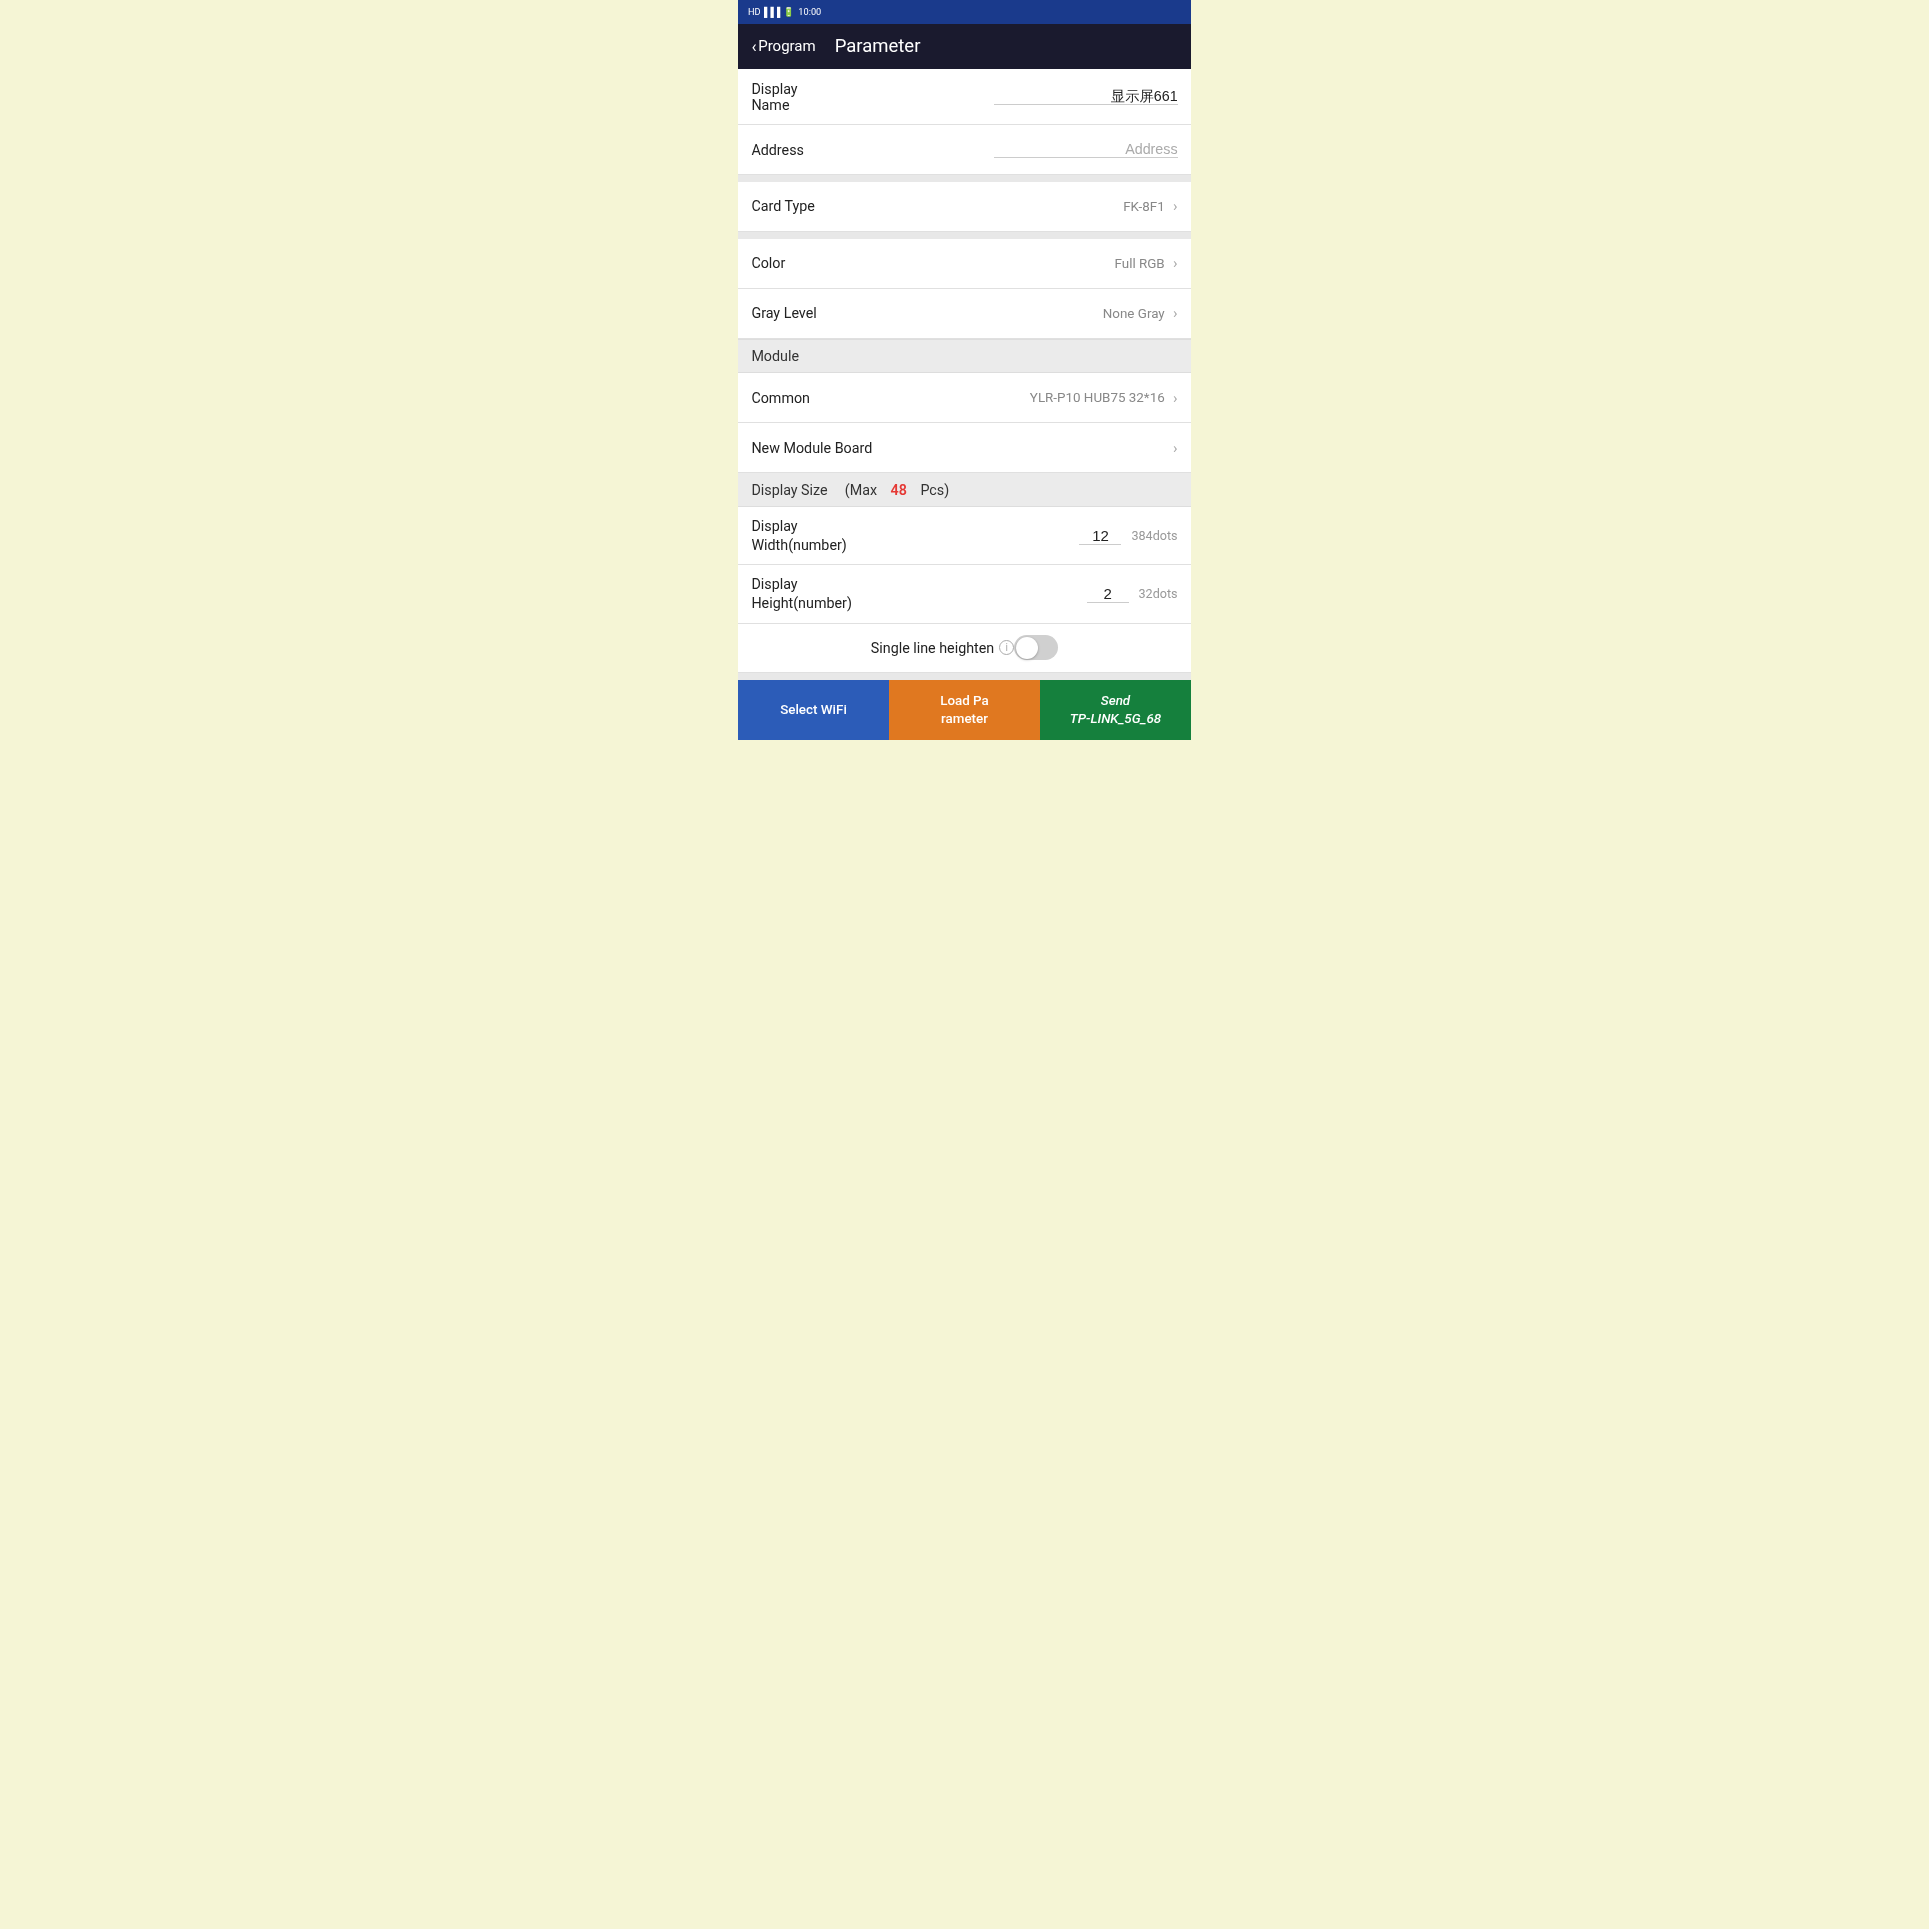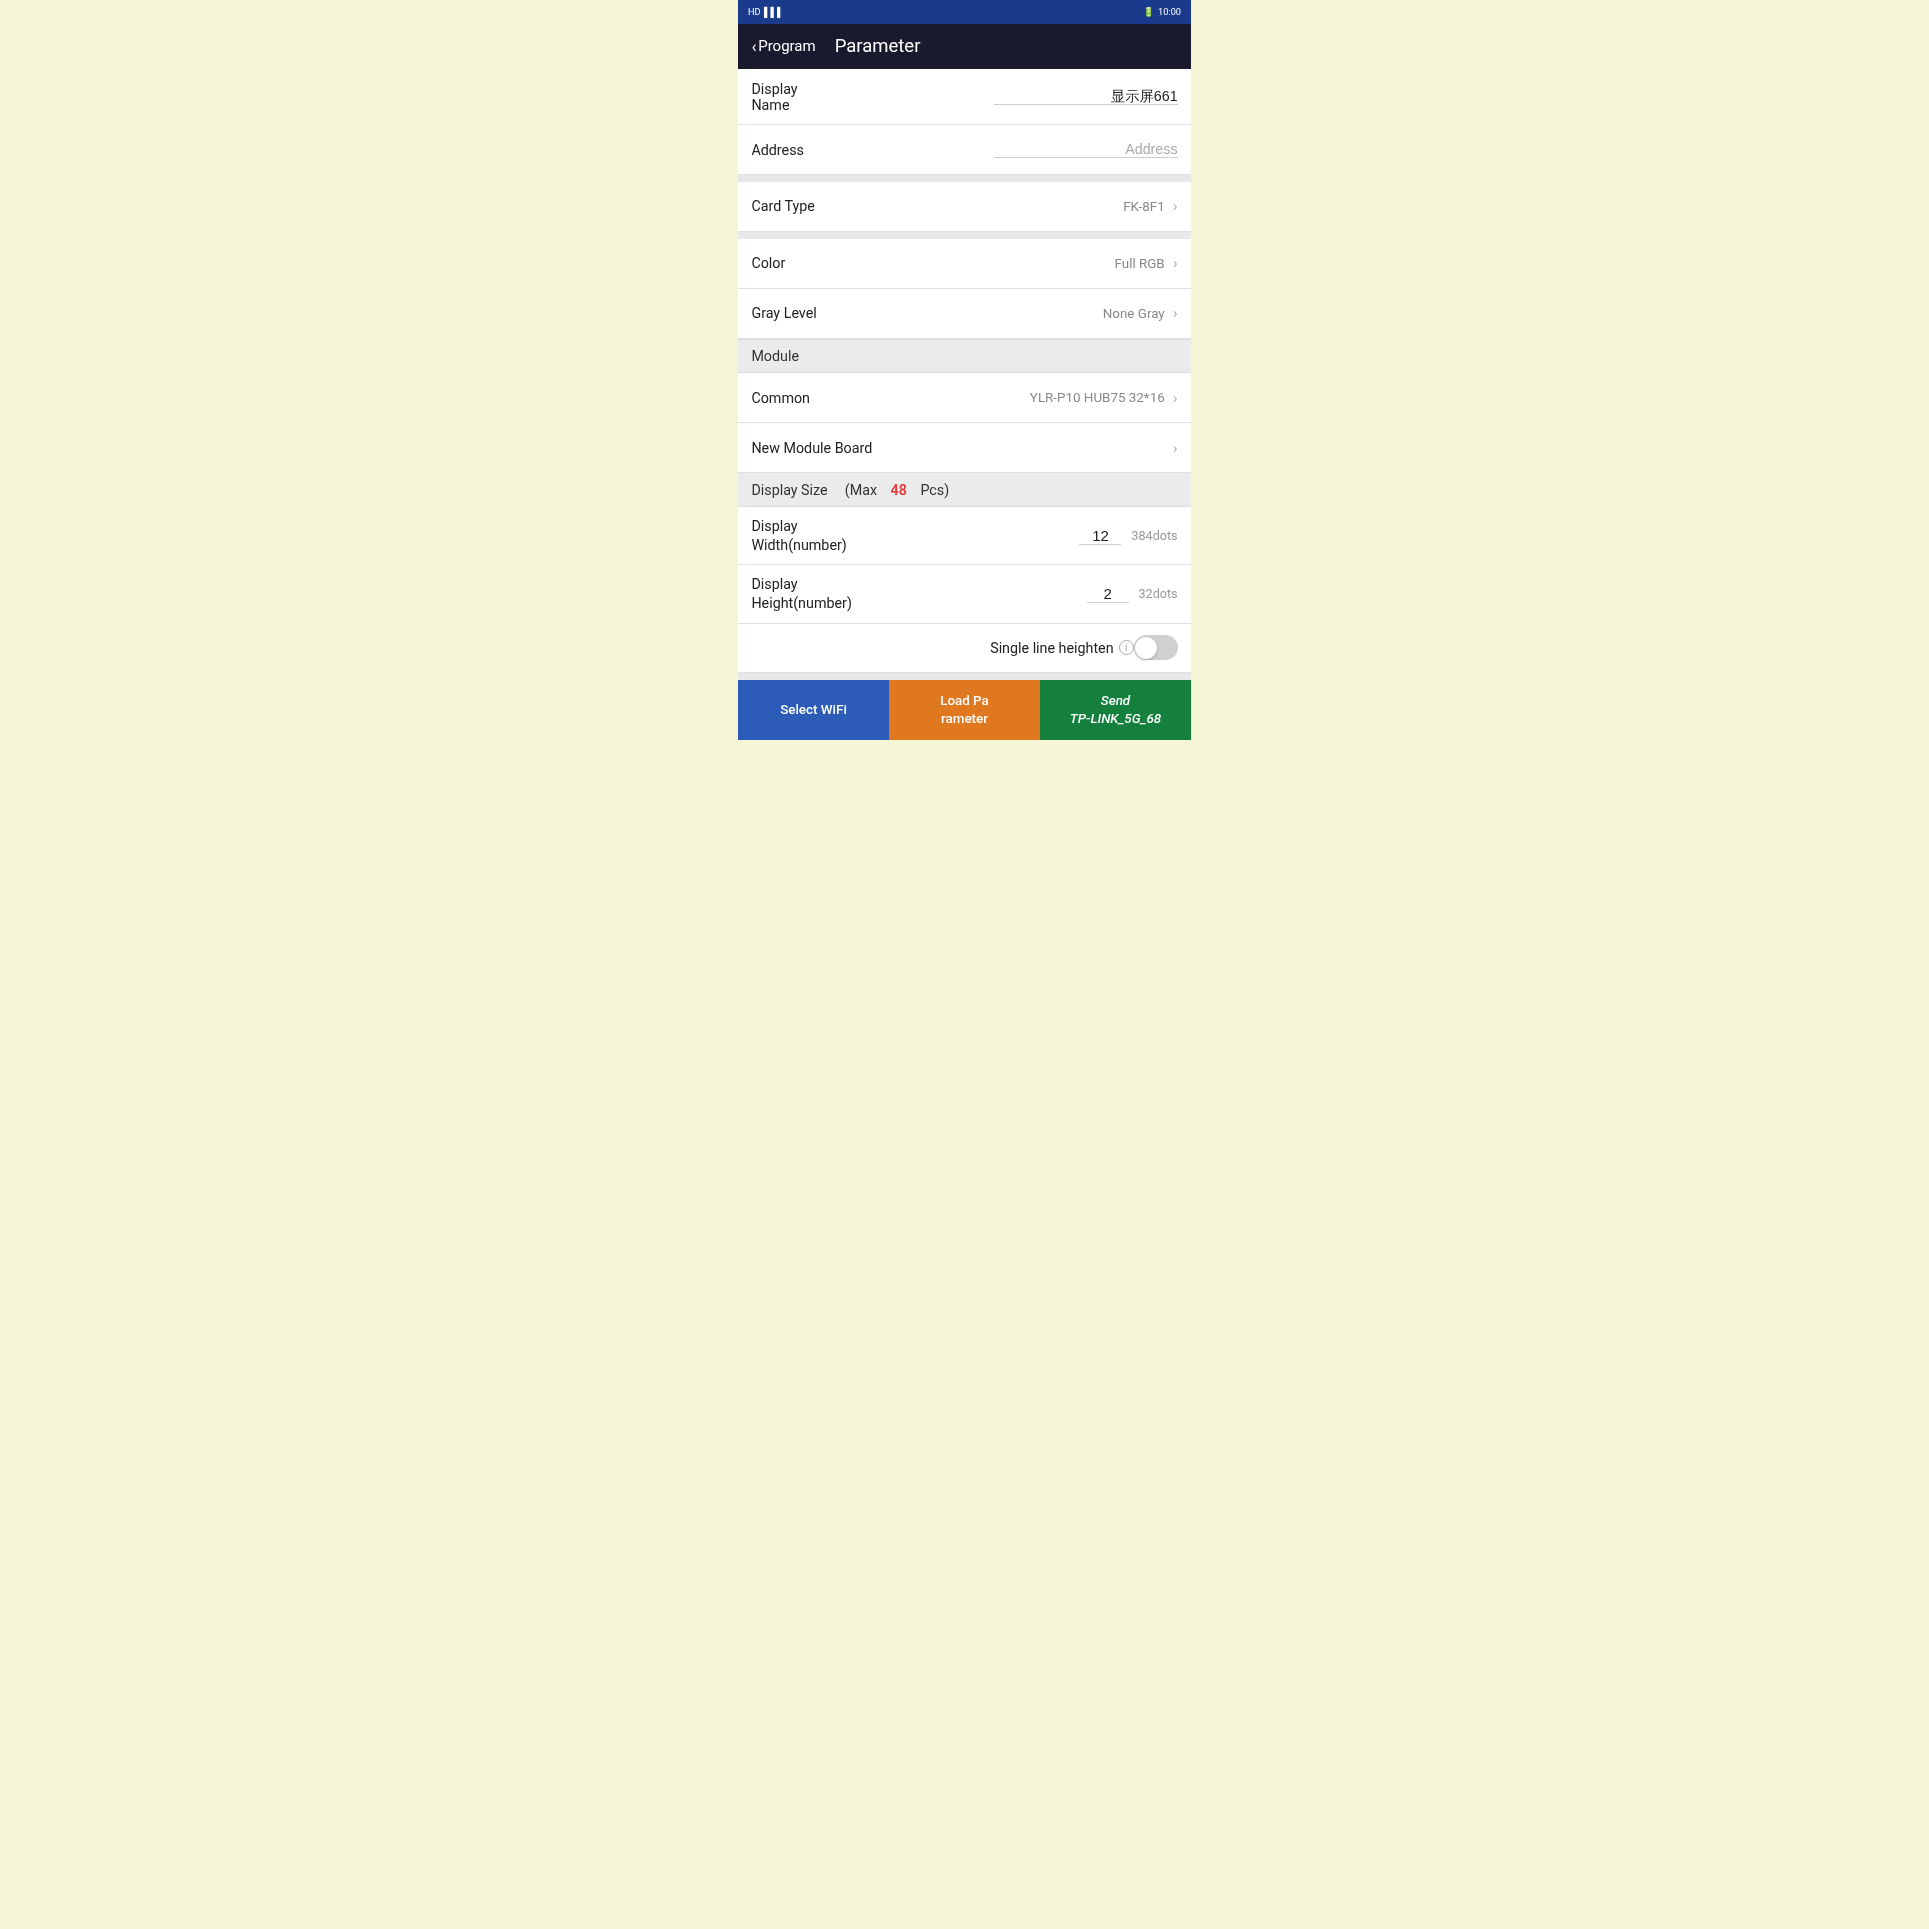--- a/index.html
+++ b/index.html
@@ -19,21 +19,20 @@
       position: relative;
       overflow: hidden;
     }
 
     
     .status-bar {
       background: #1a3a8c;
       height: 23.5px;
       display: flex;
       align-items: center;
-      justify-content: space-between;
       padding: 0 10px;
     }
     .status-bar-left {
       display: flex;
       align-items: center;
       gap: 3.4px;
       color: white;
       font-size: 9.2px;
     }
     .status-bar-right {
@@ -172,21 +171,21 @@
     .dots-label {
       color: #999;
       font-size: 12.6px;
     }
 
     
     .toggle-row {
       background: #fff;
       display: flex;
       align-items: center;
-      justify-content: flex-end;
+      justify-content: center;
       padding: 11.7px 13.4px;
       border-bottom: 0.8px solid #e0e0e0;
     }
     .toggle-label {
       font-size: 14.3px;
       color: #222;
       display: flex;
       align-items: center;
       gap: 5px;
     }

